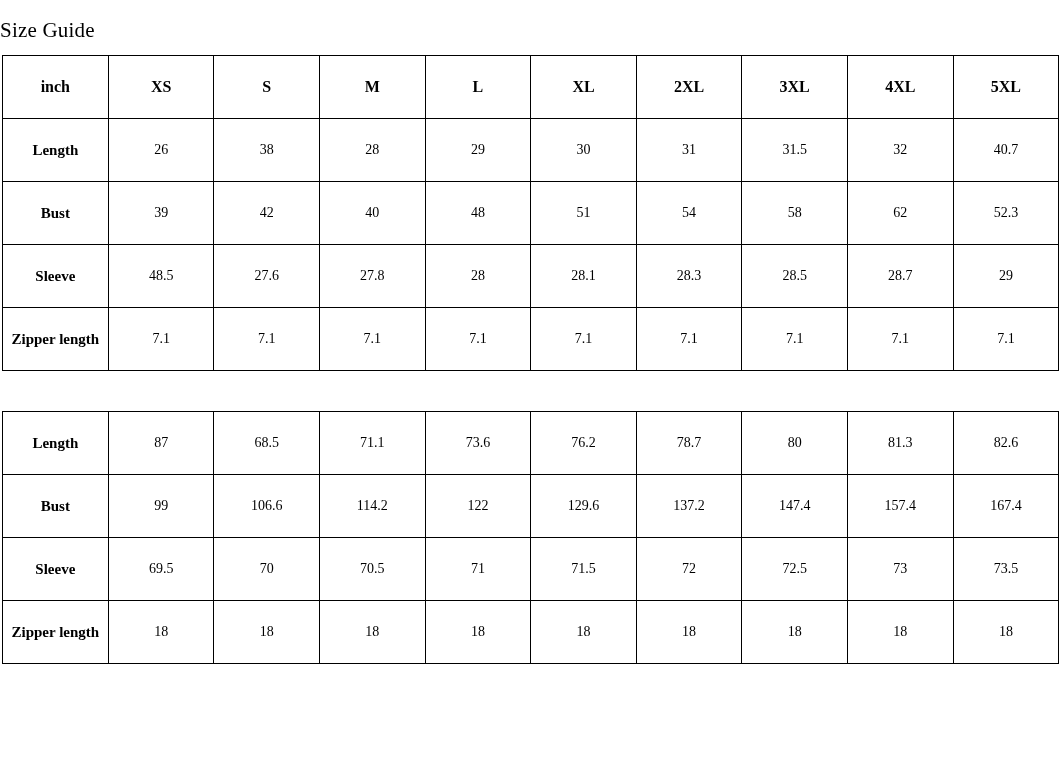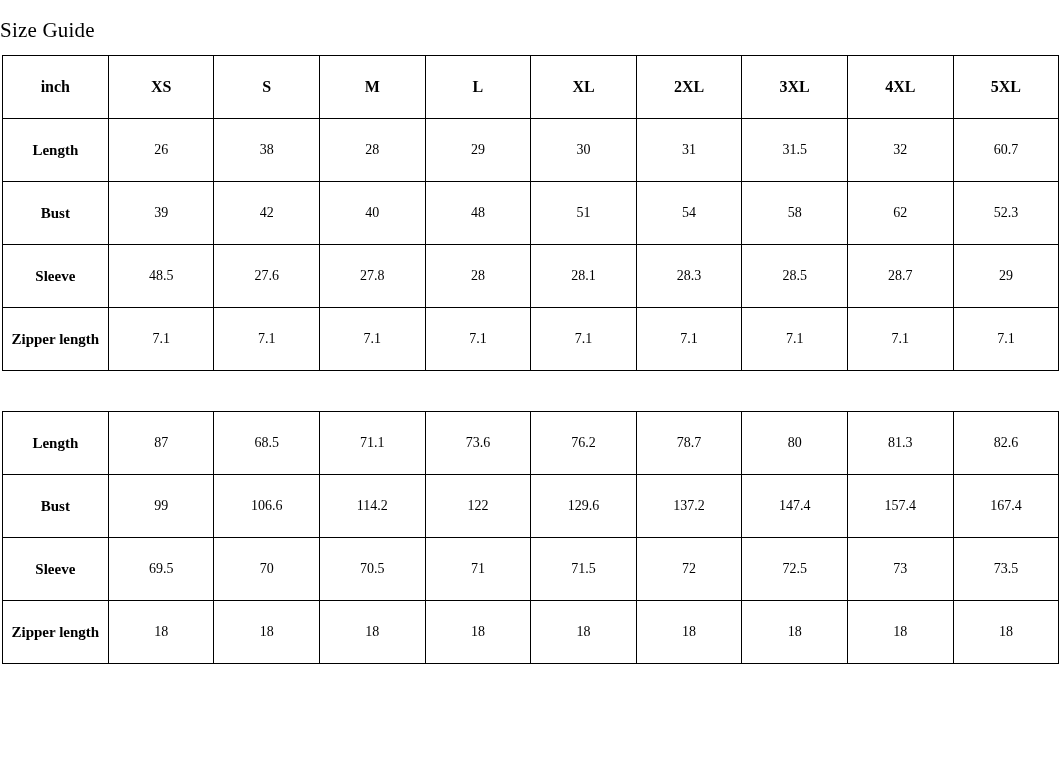--- a/index.html
+++ b/index.html
@@ -98,21 +98,21 @@
       <tr>
         <td class="rowhead">Length</td>
         <td>26</td>
         <td>38</td>
         <td>28</td>
         <td>29</td>
         <td>30</td>
         <td>31</td>
         <td>31.5</td>
         <td>32</td>
-        <td>60.7</td>
+        <td>40.7</td>
       </tr>
       <tr>
         <td class="rowhead">Bust</td>
         <td>39</td>
         <td>42</td>
         <td>40</td>
         <td>48</td>
         <td>51</td>
         <td>54</td>
         <td>58</td>

